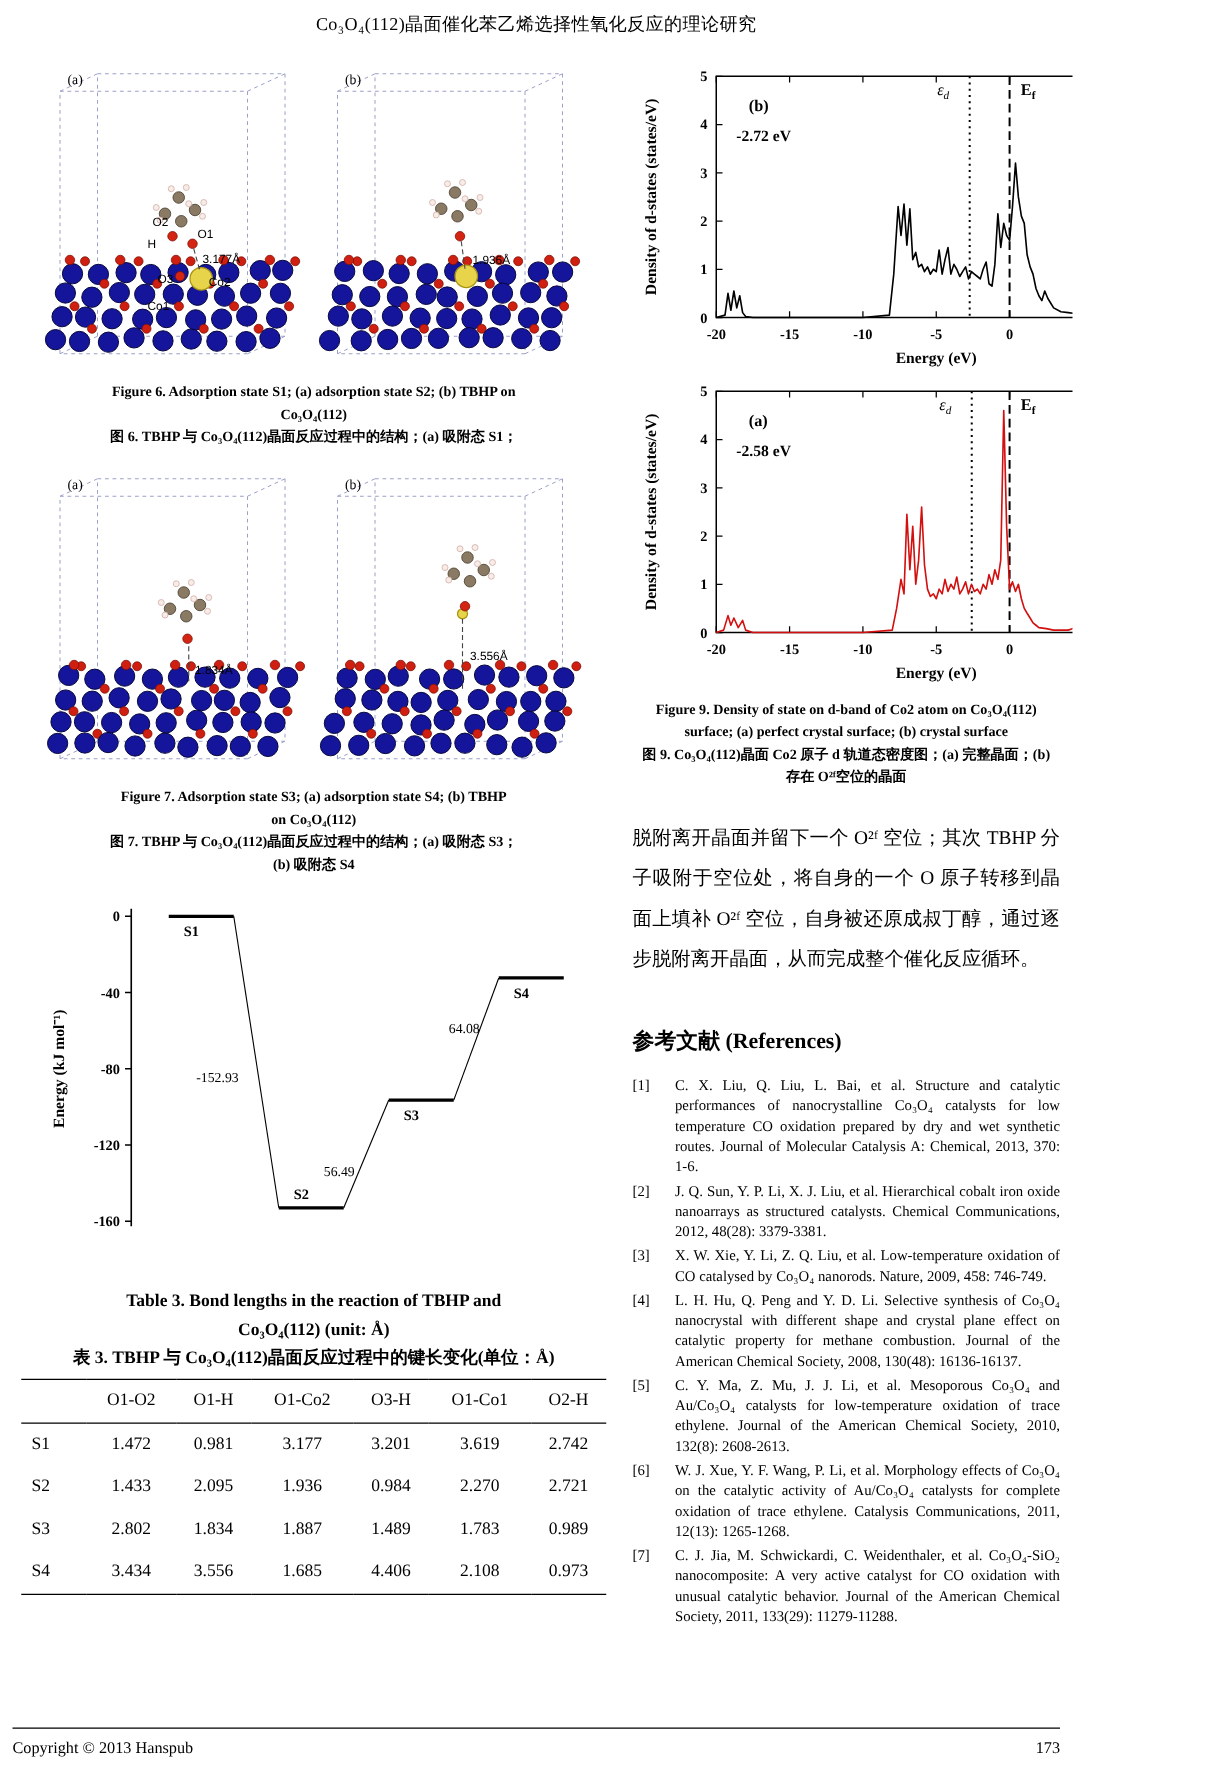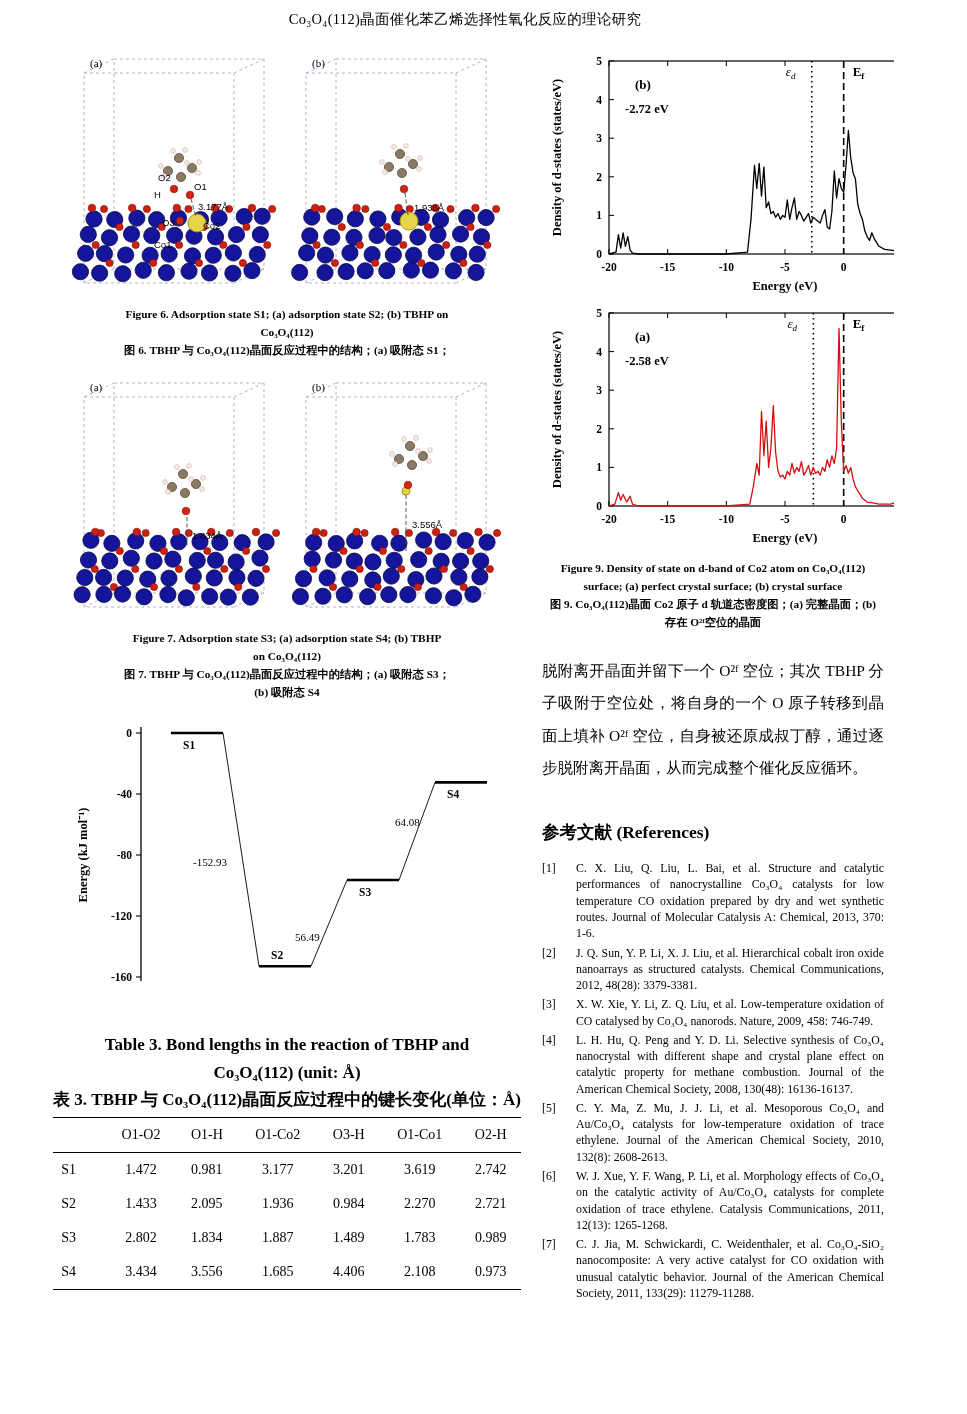--- a/index.html
+++ b/index.html
@@ -1,25 +1,25 @@
 <!DOCTYPE html>
 <html><head>
 <meta charset="utf-8">
 <style>
   html,body{margin:0;padding:0;background:#fff;}
   .page{position:relative;width:858px;height:1414px;box-sizing:border-box;
-        padding:8px 10px 42px;font-family:"Liberation Serif",serif;color:#000;overflow:hidden;background:#fff;margin-left:36px;}
+        padding:8px 10px 42px;font-family:"Liberation Serif",serif;color:#000;overflow:hidden;background:#fff;}
   .doc-title{text-align:center;font-size:14.5px;margin-top:2px;letter-spacing:.3px;}
   .cols{display:flex;gap:14px;margin-top:20px;}
   .col-left{width:482px;flex:0 0 auto;}
   .col-right{flex:1;min-width:0;}
   .mol-row{display:flex;gap:6px;justify-content:center;}
   .mol-svg{width:216px;height:250px;background:#fff;}
   .fig-caption{text-align:center;font-weight:bold;font-size:11.3px;line-height:1.6;margin:6px 4px 14px;}
-  .table-title{text-align:center;font-weight:bold;font-size:17px;line-height:1.6;margin:16px 0 4px;}
+  .table-title{text-align:center;font-weight:bold;font-size:14px;line-height:1.6;margin:16px 0 4px;}
   table.bond{width:97%;margin:4px auto 0;border-collapse:collapse;font-size:14px;}
   table.bond th{font-weight:normal;padding:9px 2px;text-align:center;}
   table.bond td{padding:9px 2px;text-align:center;}
   table.bond thead tr{border-top:1.6px solid #000;border-bottom:1.1px solid #000;}
   table.bond tbody tr:last-child{border-bottom:1.6px solid #000;}
   table.bond td:first-child{text-align:left;padding-left:8px;width:42px;}
   .dos-svg{width:440px;height:252px;display:block;margin:0 auto;}
   .energy-svg{width:468px;height:300px;display:block;margin:10px auto 0;}
   .para-zh{font-size:15.5px;line-height:2.08;text-align:justify;margin-top:24px;}
   .refs-heading{font-size:17.5px;font-weight:bold;margin:36px 0 16px;}
@@ -624,13 +624,17 @@
             <span class="ref-text">W. J. Xue, Y. F. Wang, P. Li, et al. Morphology effects of Co₃O₄ on the catalytic activity of Au/Co₃O₄ catalysts for complete oxidation of trace ethylene. Catalysis Communications, 2011, 12(13): 1265-1268.</span>
           </div>
           <div class="ref-item">
             <span class="ref-num">[7]</span>
             <span class="ref-text">C. J. Jia, M. Schwickardi, C. Weidenthaler, et al. Co₃O₄-SiO₂ nanocomposite: A very active catalyst for CO oxidation with unusual catalytic behavior. Journal of the American Chemical Society, 2011, 133(29): 11279-11288.</span>
           </div>
         </div>
     </div>
   </div>
 
+  <div class="page-footer">
+    <span>Copyright © 2013 Hanspub</span>
+    <span>173</span>
+  </div>
 </div>
 
 </body></html>

